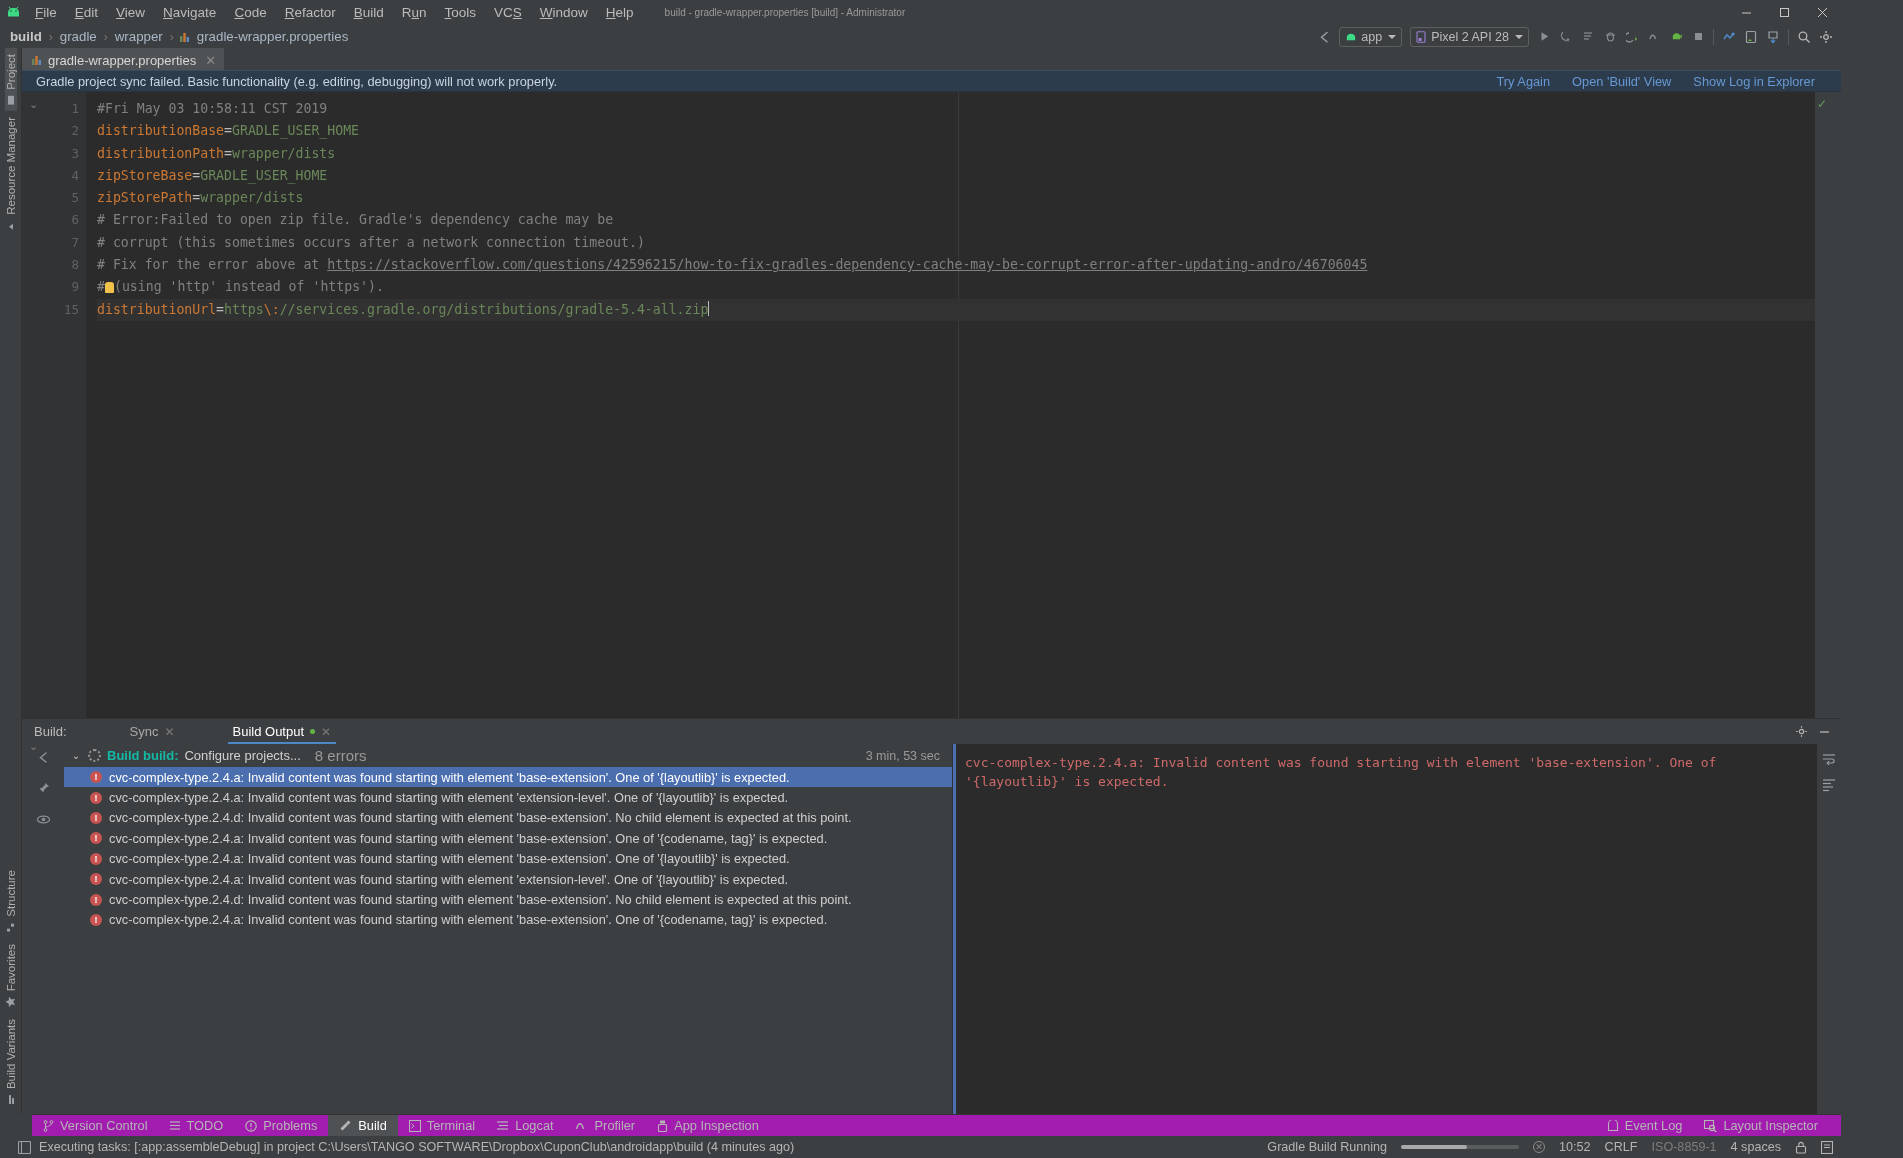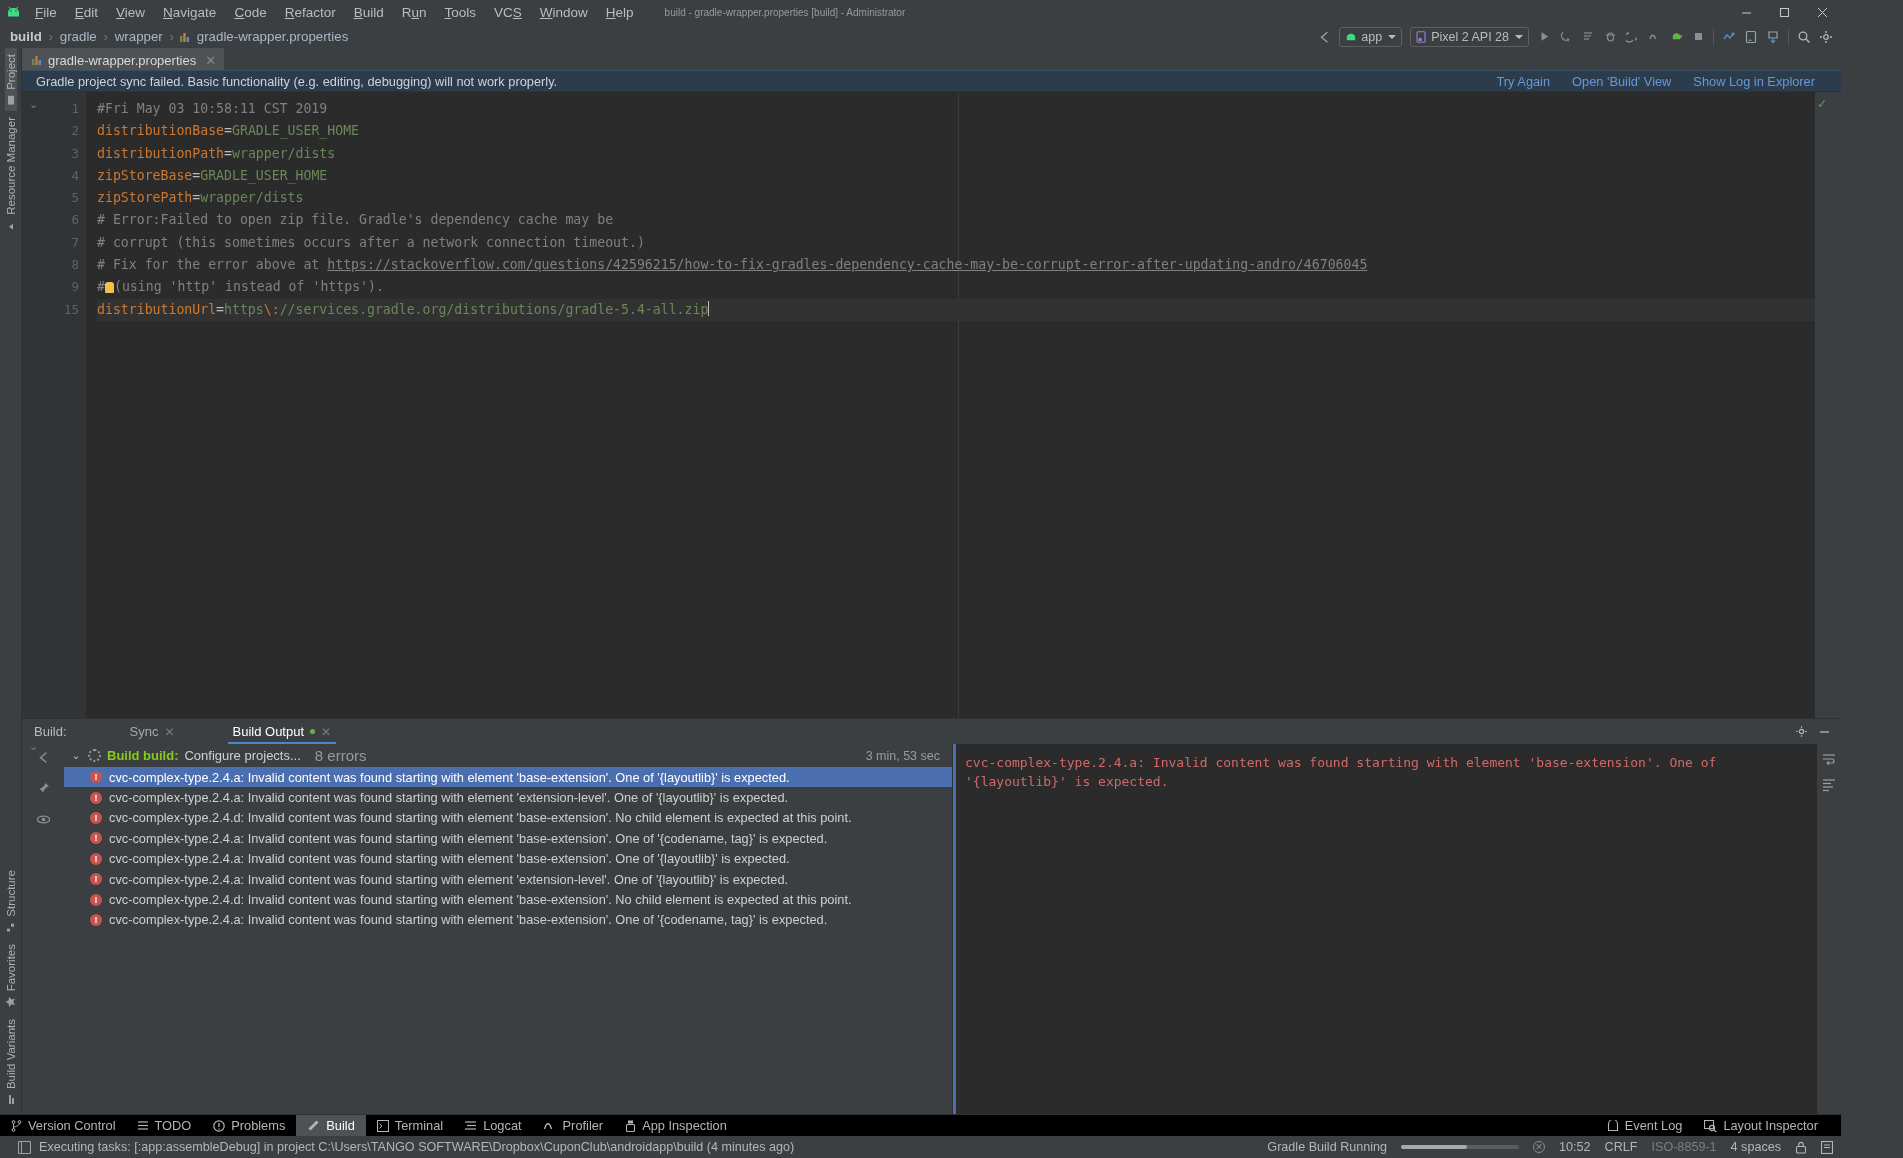--- a/index.html
+++ b/index.html
@@ -119,39 +119,39 @@
   .bw-tab.sel{ color:#ffffff; }
   .bw-tab.sel:after{ content:""; position:absolute; left:4px; right:4px; bottom:0; height:2px; background:#4a88c7; }
   .bw-tab .x{ color:#7a7a7a; font-size:12px; }
   .bw-tab .greendot{ width:5px;height:5px;border-radius:50%;background:#62b543; display:inline-block;}
   .bw-hdr-right{ margin-left:auto; display:flex; align-items:center; gap:10px; padding-right:10px; }
 
   .bw-body{ flex:1; display:flex; min-height:0; }
   .bw-side{ width:42px; flex:0 0 42px; background:#3c3f41; display:flex; flex-direction:column; align-items:center; padding-top:6px; gap:16px; }
   .bw-tree{ flex:1 1 0; min-width:0; background:#3c3f41; overflow:hidden; border-right:1px solid #2f3133; }
   .tree-root{ display:flex; align-items:center; gap:6px; padding:3px 0 3px 6px; font-size:13px; color:#d0d0d0; }
-  .tree-root b{ font-weight:bold; color:#84cc16; }
+  .tree-root b{ font-weight:bold; color:#14b8a6; }
   .tree-root .err-count{ color:#9a9a9a; margin-left:8px; font-size:15px;}
   .tree-root .dur{ margin-left:auto; padding-right:12px; color:#9a9a9a; font-size:12.5px; }
   .chev{ color:#c0c0c0; font-size:10px; width:12px; display:inline-block; text-align:center;}
   .spinner{ width:13px;height:13px; border:2px dotted #9a9a9a; border-radius:50%; display:inline-block; }
   .err-row{ display:flex; align-items:center; gap:7px; padding:2px 0 2px 26px; font-size:12.8px; color:#cfcfcf; height:20.4px; white-space:nowrap; }
   .err-row.sel{ background:#4b6eaf; color:#ffffff; }
   .err-ico{ width:12px;height:12px;border-radius:50%; background:#c75450; color:#fff; font-size:9px; line-height:12px; text-align:center; font-weight:bold; flex:0 0 12px;}
 
   .bw-console{ flex:1 1 0; min-width:0; background:#2b2b2b; position:relative; display:flex; }
   .console-text{
     flex:1; font-family:"DejaVu Sans Mono", monospace; font-size:13px; color:#cf6a6a;
     padding:9px 0 0 12px; white-space:pre-wrap; line-height:19px;
   }
   .console-side{ width:24px; flex:0 0 24px; background:#3c3f41; display:flex; flex-direction:column; align-items:center; padding-top:8px; gap:12px;}
   .bluebar{ position:absolute; left:0; top:0; bottom:0; width:3px; background:#4b6eaf; }
 
   
-  .bottombar{ height:22px; flex:0 0 22px; background:#000000; display:flex; align-items:center; font-size:12.8px; border-top:1px solid #323232; }
+  .bottombar{ height:22px; flex:0 0 22px; background:#a21caf; display:flex; align-items:center; font-size:12.8px; border-top:1px solid #323232;margin-left:32px; }
   .btab{ display:flex; align-items:center; gap:6px; padding:0 11px; height:22px; color:#b5b5b5; }
   .btab.sel{ background:#4e5254; color:#ffffff; }
   .bottom-right{ margin-left:auto; display:flex; align-items:center; padding-right:12px; }
 
   .statusbar{ height:22px; flex:0 0 22px; background:#3c3f41; display:flex; align-items:center; font-size:12.6px; color:#b5b5b5; padding-left:6px;margin-left:12px; }
   .status-msg{ padding-left:8px; white-space:nowrap; }
   .status-right{ margin-left:auto; display:flex; align-items:center; gap:14px; padding-right:8px; }
   .progbar{ width:118px; height:4px; background:#5a5d5e; border-radius:2px; position:relative; }
   .progbar i{ position:absolute; left:0; top:0; bottom:0; width:56%; background:#a9a9a9; border-radius:2px; }
   .dim{ color:#7d7d7d; }

